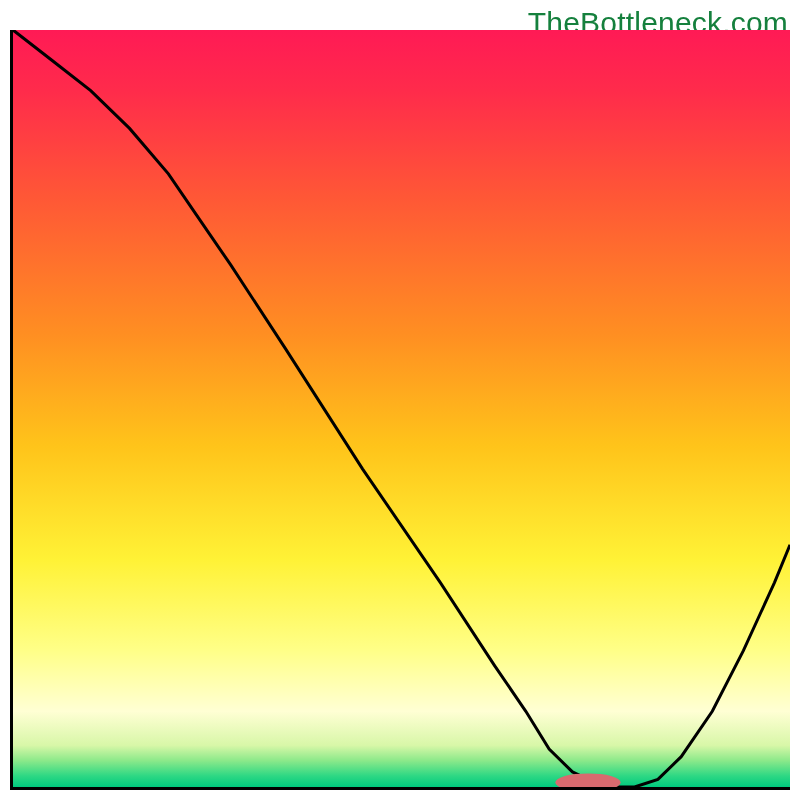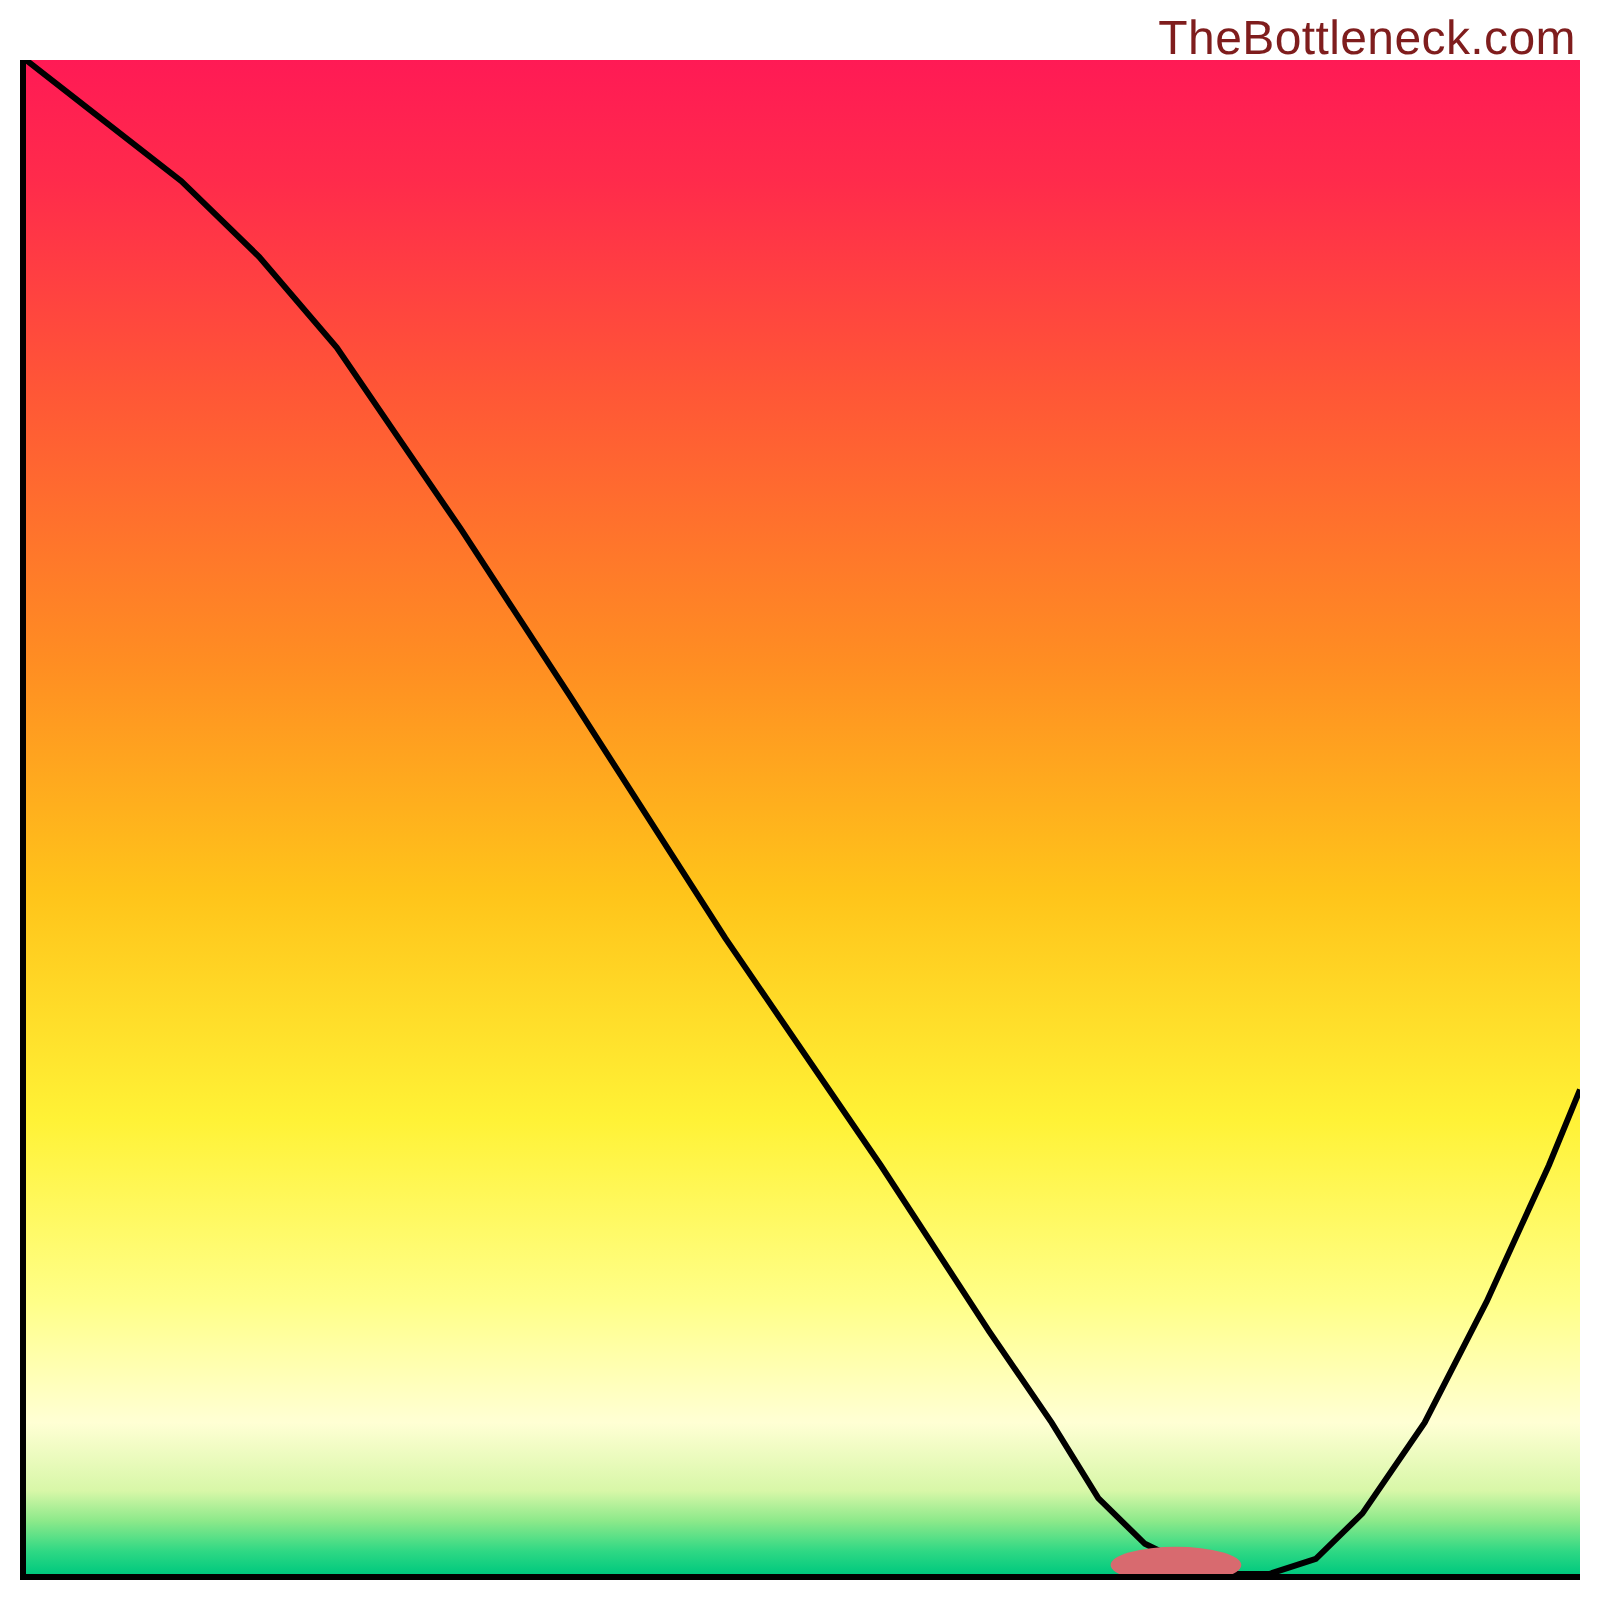--- a/index.html
+++ b/index.html
@@ -7,23 +7,23 @@
     padding: 0;
     width: 800px;
     height: 800px;
     background: #fff;
     font-family: Arial, Helvetica, sans-serif;
   }
   .watermark {
     position: absolute;
     top: 6px;
     right: 12px;
-    font-size: 24px;
+    font-size: 30px;
     font-weight: 500;
-    color: #7f1d1d;
+    color: #15803d;
     letter-spacing: 0.2px;
   }
   .plot-frame {
     position: absolute;
     left: 10px;
     top: 30px;
     width: 780px;
     height: 760px;
     border-left: 3px solid #000;
     border-bottom: 3px solid #000;

